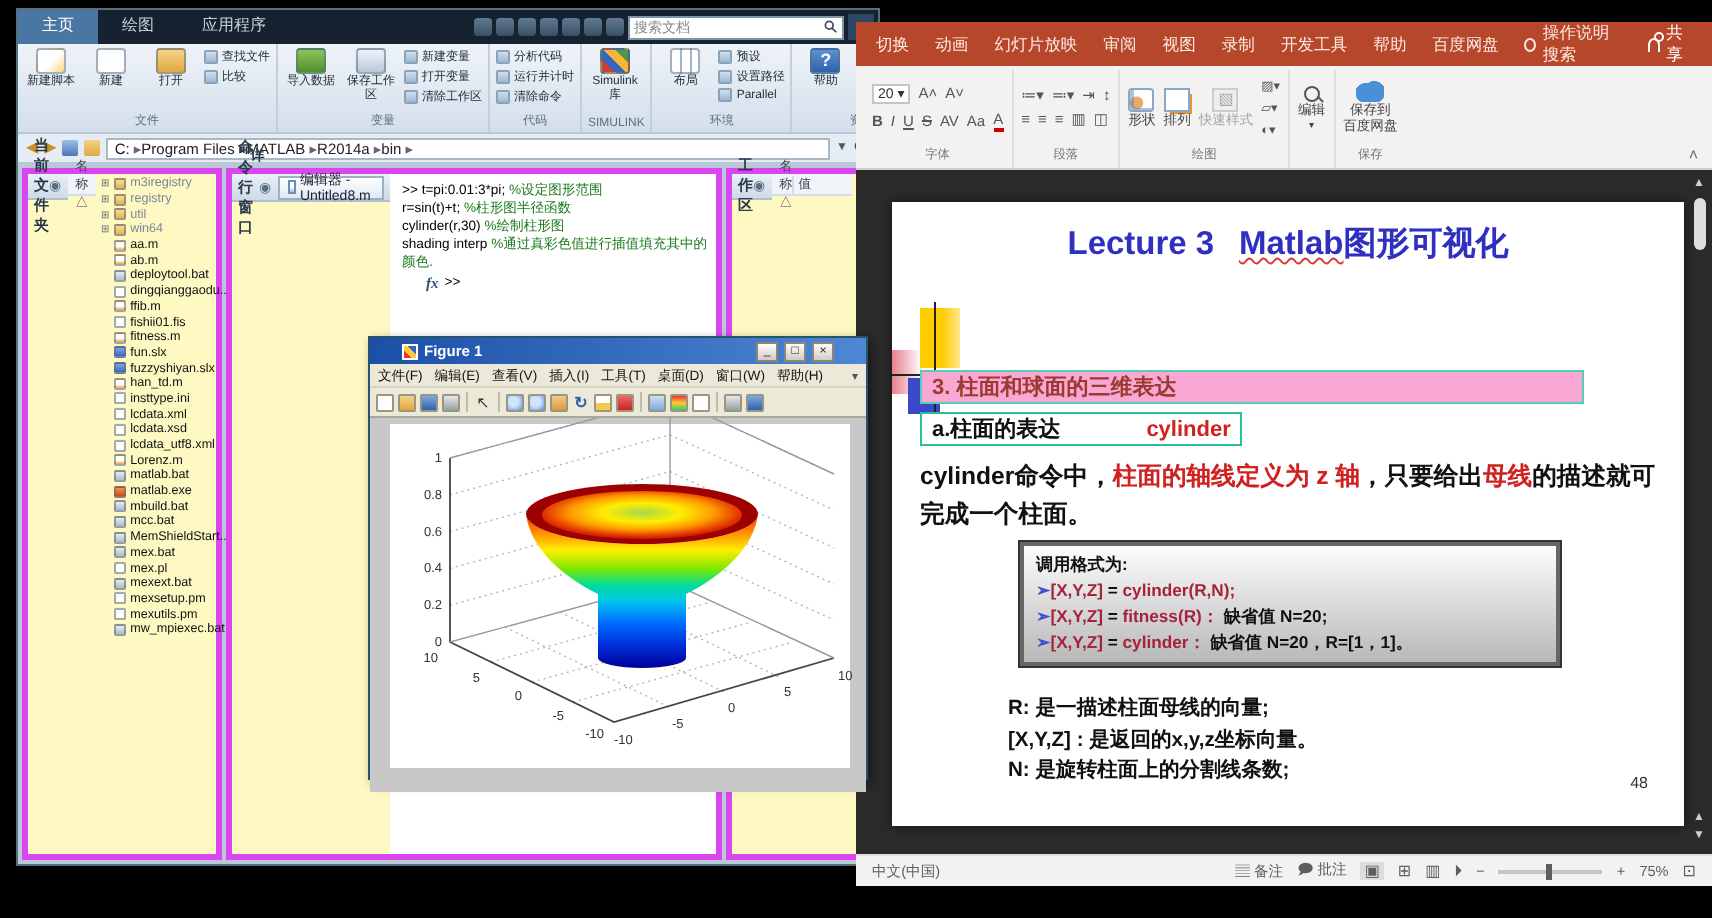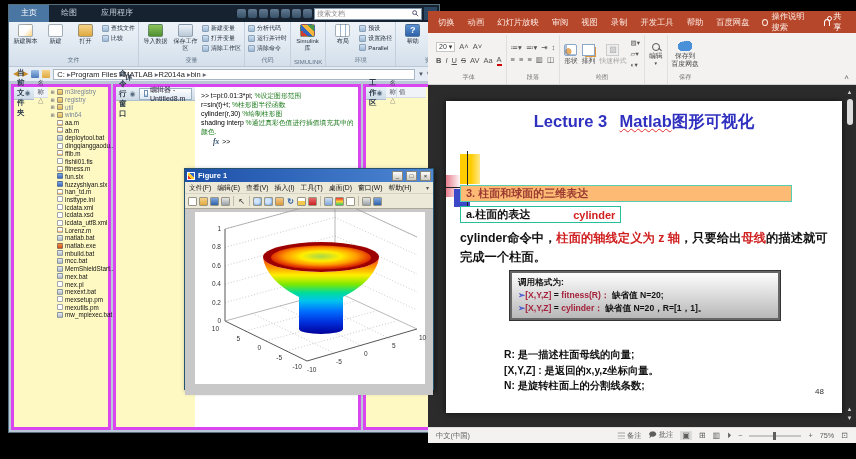--- a/index.html
+++ b/index.html
@@ -92,21 +92,21 @@
       linear-gradient(90deg,#f2c94c 50%,#9cc0e8 50%);border:1px solid #8899aa;}
   .wname{flex:1;color:#111;}
   .wval{width:26px;color:#1a3faf;border-left:1px solid #eee;padding-left:2px;}
   .ws-fill{flex:1;}
   .ws-hscroll{height:10px;border-top:1px solid #cdd7e0;background:#e4eaf0;display:flex;align-items:center;flex:0 0 10px;}
   .ws-hscroll .ar{font-size:5px;color:#667;width:7px;text-align:center;}
   .ws-hthumb{height:6px;width:26px;background:#b4c2d0;border:1px solid #93a5b6;border-radius:2px;}
 
   
   #figwin{position:absolute;left:184px;top:168px;width:250px;height:222px;border:1px solid #274;border:1px solid #28536e;z-index:30;display:flex;flex-direction:column;background:#ece9d8;box-shadow:2px 2px 5px rgba(0,0,0,.45);}
-  .f-title{height:13px;background:linear-gradient(90deg,#1c50a8,#4e87d4);display:flex;align-items:center;padding:0 2px;gap:3px;flex:0 0 13px;}
+  .f-title{height:13px;background:linear-gradient(90deg,#1c50a8,#4e87d4);display:flex;align-items:center;padding:0 16px;gap:3px;flex:0 0 13px;}
   .f-ticon{width:8px;height:8px;background:linear-gradient(45deg,#e33 33%,#fc3 33% 66%,#36c 66%);border:1px solid #fff;}
   .f-ttext{color:#fff;font-size:7.5px;font-weight:bold;flex:1;}
   .f-btn{width:11px;height:10px;background:linear-gradient(#fdfdfd,#cfccc0);border:1px solid #8a8779;font-size:6px;display:flex;align-items:center;justify-content:center;color:#222;}
   .f-menu{height:12px;display:flex;align-items:center;gap:6px;padding:0 4px;font-size:6.8px;color:#111;border-bottom:1px solid #d8d4c4;flex:0 0 12px;}
   .f-tools{height:15px;display:flex;align-items:center;gap:2px;padding:0 3px;border-bottom:1px solid #aca899;flex:0 0 15px;}
   .fi{width:9px;height:9px;border-radius:1px;border:1px solid #9a9684;}
   .fi-sep{width:1px;height:10px;background:#c0bcab;margin:0 1px;}
   .fi-new{background:#fff;}
   .fi-open{background:linear-gradient(#f6d289,#e0a93f);}
   .fi-save{background:linear-gradient(#7fa8e0,#2f62a8);}
@@ -155,21 +155,21 @@
 
   .p-slidearea{flex:1;background:#2b2b2b;position:relative;min-height:0;}
   .slide{position:absolute;left:18px;top:16px;width:396px;height:312px;background:#fff;box-shadow:0 0 6px rgba(0,0,0,.6);}
   .s-title{position:absolute;top:10px;left:0;width:100%;text-align:center;font-family:"Liberation Serif",serif;font-weight:bold;font-size:16.5px;color:#3030c0;}
   .s-title .mt{text-decoration:underline;text-decoration-style:wavy;text-decoration-color:#e03030;text-decoration-thickness:1px;}
   .decor-y{position:absolute;left:14px;top:53px;width:20px;height:30px;background:linear-gradient(90deg,#ffcc00 55%,#ffe98a);}
   .decor-p{position:absolute;left:0;top:74px;width:15px;height:22px;background:linear-gradient(90deg,#e87f8e,rgba(232,127,142,0));}
   .decor-b{position:absolute;left:8px;top:88px;width:16px;height:18px;background:#3b48c8;}
   .decor-v{position:absolute;left:21px;top:50px;width:1px;height:66px;background:#222;}
   .decor-h{position:absolute;left:0;top:86px;width:40px;height:1px;background:#222;}
-  .s-banner{position:absolute;left:14px;top:84px;width:332px;height:17px;background:#fdba74;border:1px solid #57cdb4;display:flex;align-items:center;padding:0 5px;font-family:"Liberation Serif",serif;font-weight:bold;font-size:11px;color:#9c3a32;}
+  .s-banner{position:absolute;left:14px;top:84px;width:332px;height:17px;background:#f9a8d4;border:1px solid #57cdb4;display:flex;align-items:center;padding:0 5px;font-family:"Liberation Serif",serif;font-weight:bold;font-size:11px;color:#9c3a32;}
   .s-subbox{position:absolute;left:14px;top:105px;height:17px;background:#fff;border:1.5px solid #25c09a;display:flex;align-items:center;padding:0 5px;font-family:"Liberation Serif",serif;font-weight:bold;font-size:11px;gap:43px;}
   .s-para{position:absolute;left:14px;top:128px;width:372px;font-family:"Liberation Serif",serif;font-weight:bold;font-size:12.3px;line-height:19px;color:#111;}
   .t-k{color:#111;}
   .t-kb{color:#111;}
   .t-r{color:#d02020;}
   .s-fmt{position:absolute;left:64px;top:170px;width:270px;background:linear-gradient(180deg,#fdfdfd,#b8b8b8);border:2px solid #666;outline:1px solid #333;padding:3px 6px;font-family:"DejaVu Sans Mono",monospace;font-weight:bold;font-size:8.6px;line-height:13px;color:#111;}
   .t-m{color:#a5233c;}
   .t-ar{color:#3f4fd0;}
   .s-notes{position:absolute;left:58px;top:246px;font-family:"Liberation Serif",serif;font-weight:bold;font-size:10.3px;line-height:15.5px;color:#111;}
   .s-page{position:absolute;right:18px;top:286px;font-size:8px;color:#333;}
@@ -778,20 +778,23 @@
         <span class="t-k">a.柱面的表达</span>
             <span class="t-r">cylinder</span>
           </div>
         <div class="s-para">
           
         <span class="t-kb">cylinder</span><span class="t-k">命令中，</span><span class="t-r">柱面的轴线定义为 z 轴</span><span class="t-k">，只要给出</span><span class="t-r">母线</span><span class="t-k">的描述就可完成一个柱面。</span></div>
         <div class="s-fmt">
           <div>调用格式为:</div>
           <div>
 
+              <div>
+                <span><span class="t-ar">➢</span><span class="t-m">[X,Y,Z]</span><span class="t-k"> = </span><span class="t-m">cylinder(R,N);</span></span>
+              </div>
 
               <div>
                 <span><span class="t-ar">➢</span><span class="t-m">[X,Y,Z]</span><span class="t-k"> = </span><span class="t-m">fitness(R)：</span><span class="t-k"> 缺省值 N=20;</span></span>
               </div>
 
               <div>
                 <span><span class="t-ar">➢</span><span class="t-m">[X,Y,Z]</span><span class="t-k"> = </span><span class="t-m">cylinder：</span><span class="t-k"> 缺省值 N=20，R=[1，1]。</span></span>
               </div>
             </div>
         </div>

